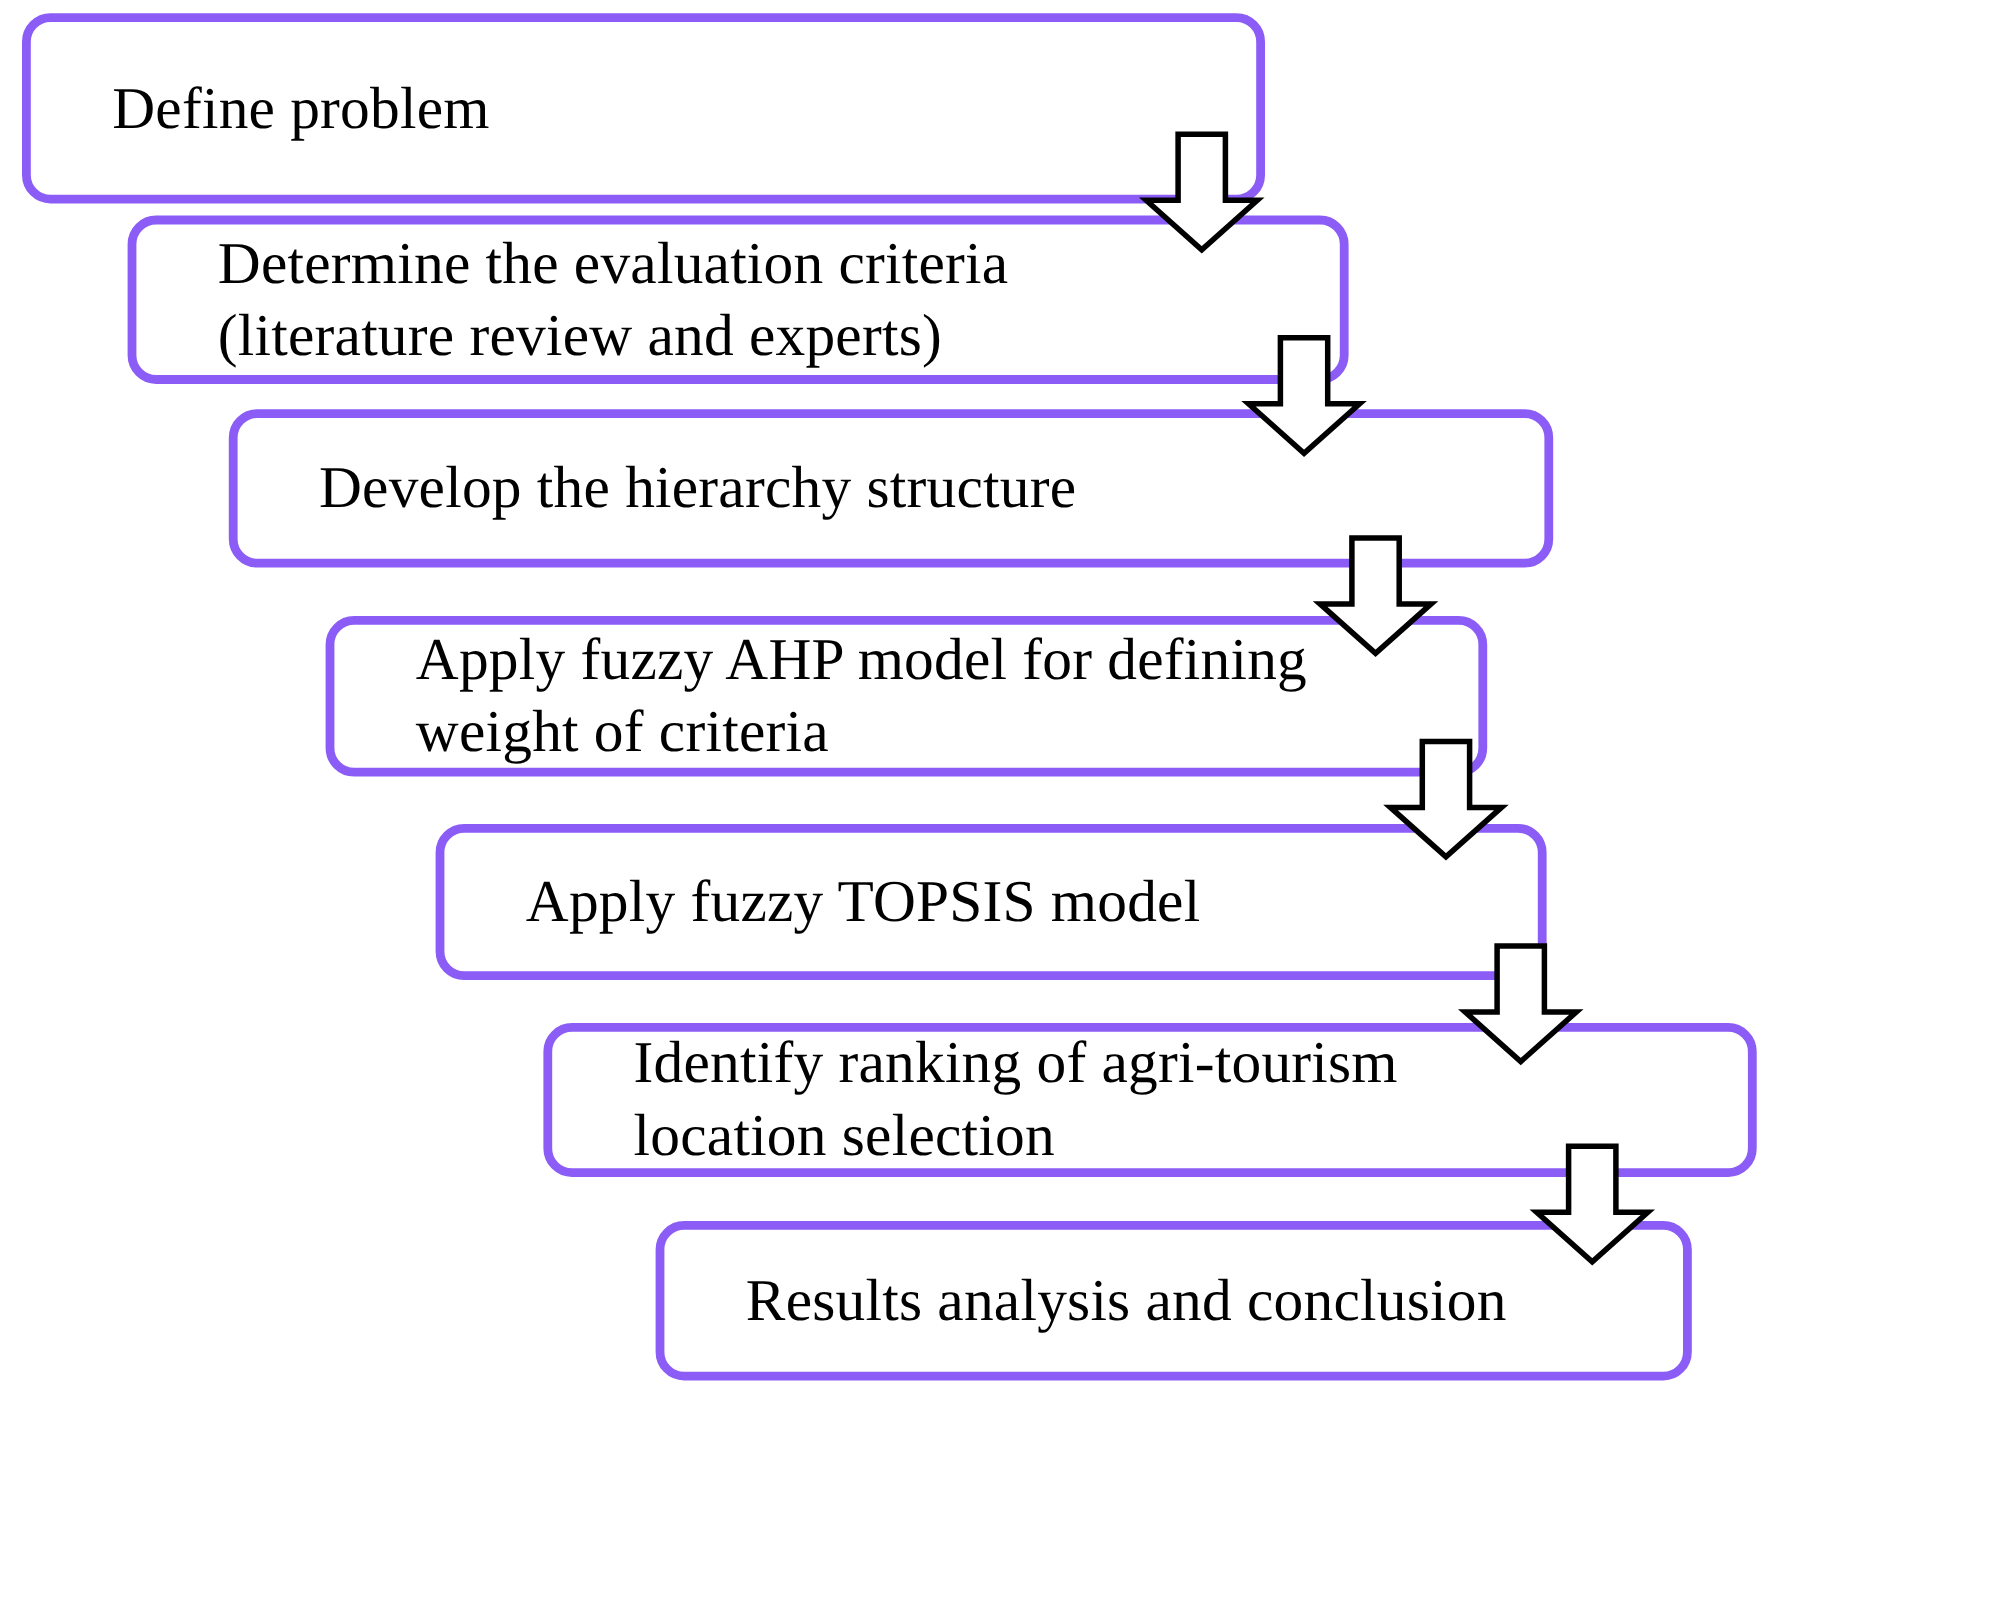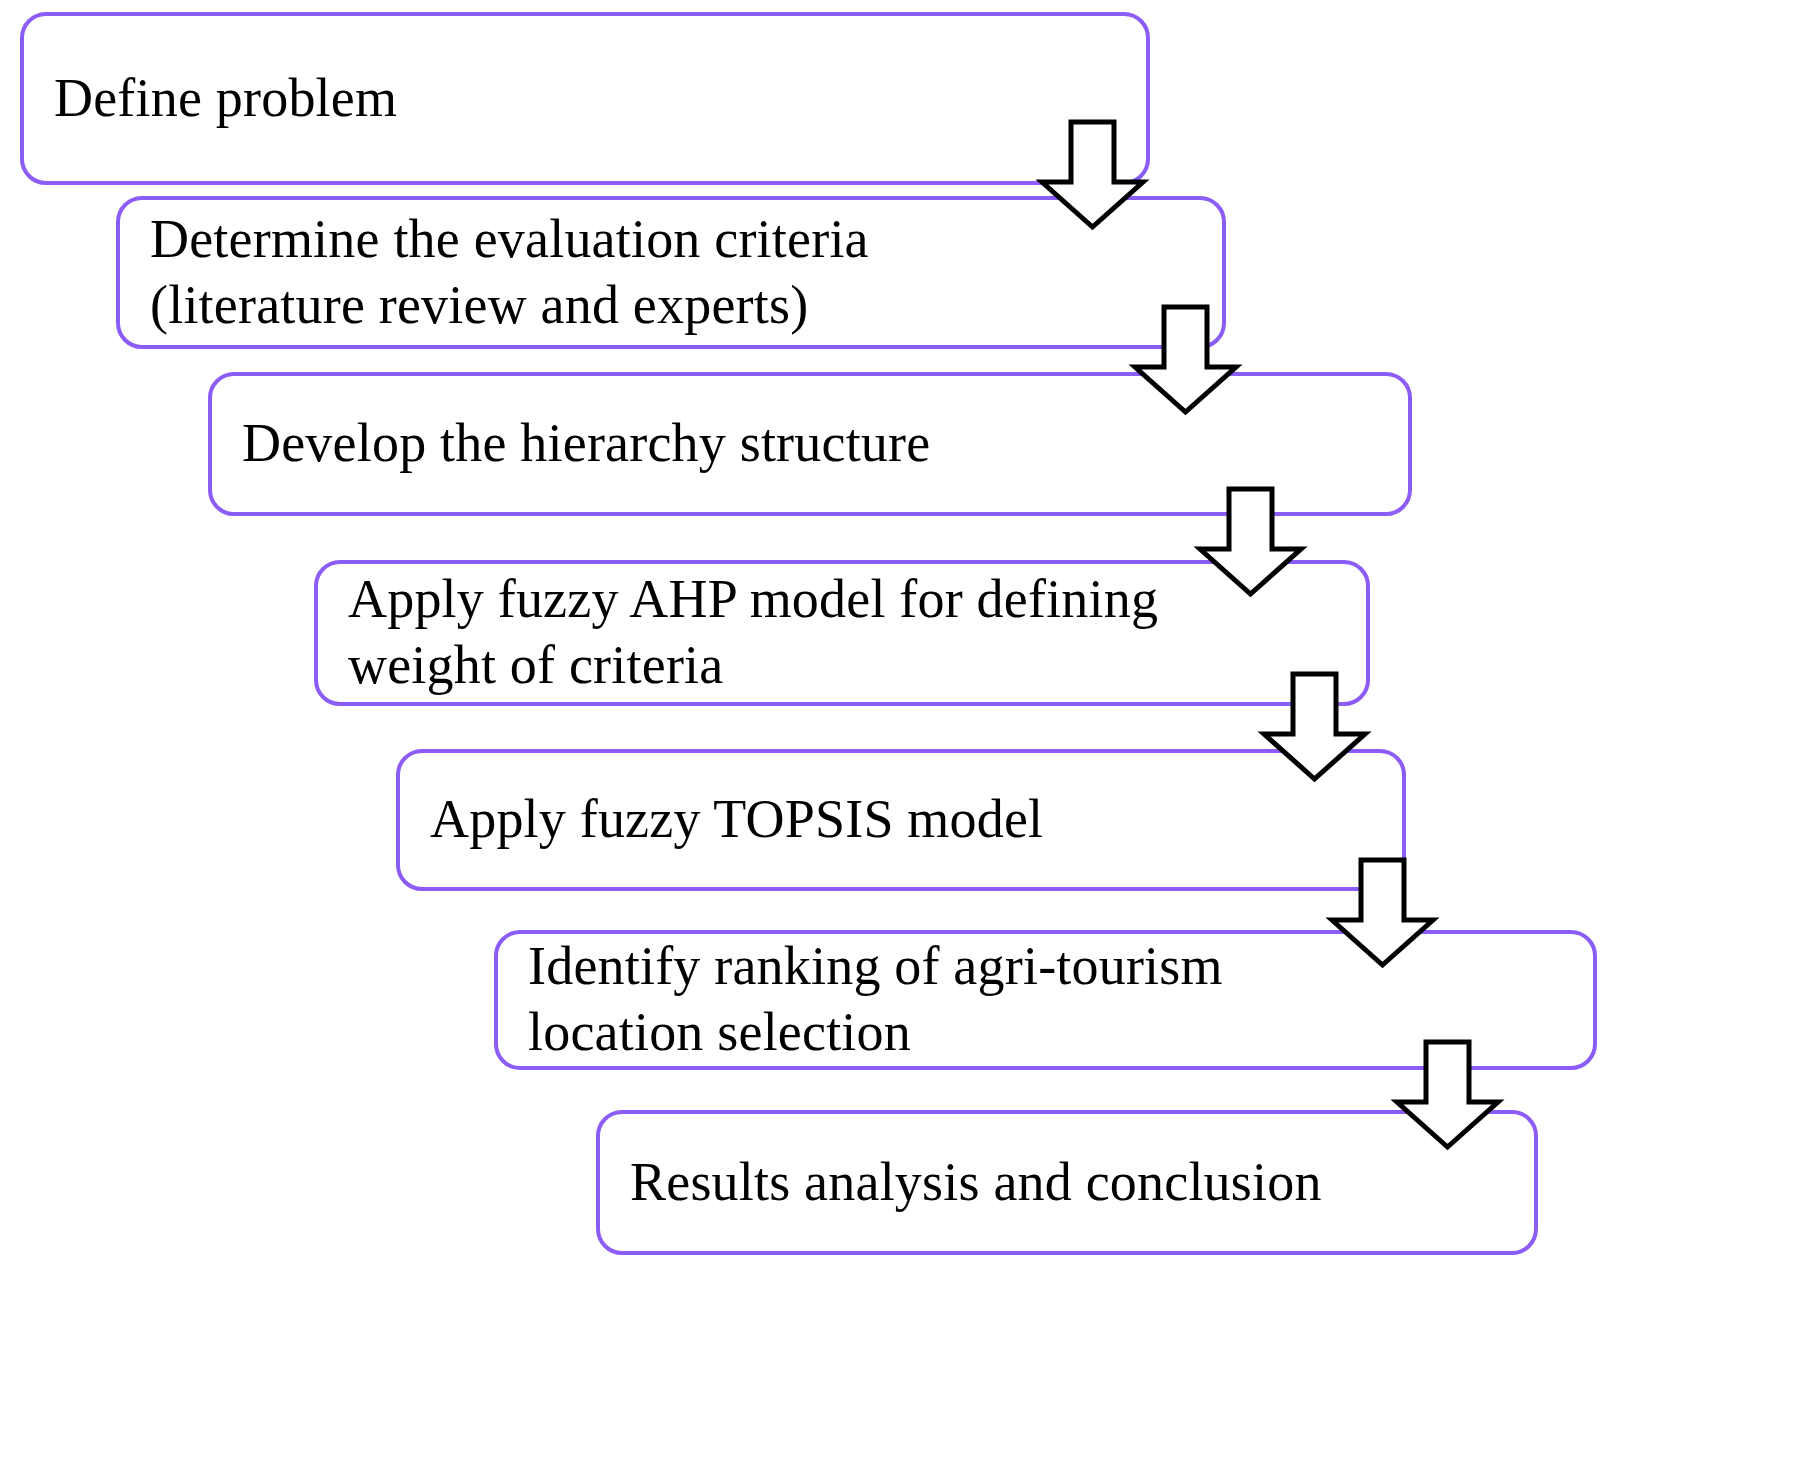--- a/index.html
+++ b/index.html
@@ -13,25 +13,26 @@
     width: 1819px;
     height: 1472px;
     background: #ffffff;
     overflow: hidden;
     font-family: "Liberation Serif", "DejaVu Serif", serif;
   }
   .flow-box {
     position: absolute;
     box-sizing: border-box;
     background: #ffffff;
-    border: 4px solid #8b5cf6;
+    border: 8px solid #8b5cf6;
     border-radius: 26px;
     display: flex;
     align-items: center;
     z-index: 2;
+    padding-left: 44px;
   }
   .flow-box .label {
     display: block;
     padding-left: 30px;
     padding-right: 20px;
     font-size: 54px;
     line-height: 1.22;
     color: #000000;
     white-space: pre-line;
     letter-spacing: 0.2px;
@@ -56,21 +57,21 @@
 
   <div class="flow-box" id="box-2" style="left: 116px; top: 196px; width: 1110px; height: 153px;">
     <span class="label">Determine the evaluation criteria
 (literature review and experts)</span>
   </div>
 
   <div class="flow-box" id="box-3" style="left: 208px; top: 372px; width: 1204px; height: 144px;">
     <span class="label">Develop the hierarchy structure</span>
   </div>
 
-  <div class="flow-box" id="box-4" style="left: 314px; top: 560px; width: 1056px; height: 146px;">
+  <div class="flow-box" id="box-4" style="left: 296px; top: 560px; width: 1056px; height: 146px;">
     <span class="label">Apply fuzzy AHP model for defining
 weight of criteria</span>
   </div>
 
   <div class="flow-box" id="box-5" style="left: 396px; top: 749px; width: 1010px; height: 142px;">
     <span class="label">Apply fuzzy TOPSIS model</span>
   </div>
 
   <div class="flow-box" id="box-6" style="left: 494px; top: 930px; width: 1103px; height: 140px;">
     <span class="label">Identify ranking of agri-tourism

